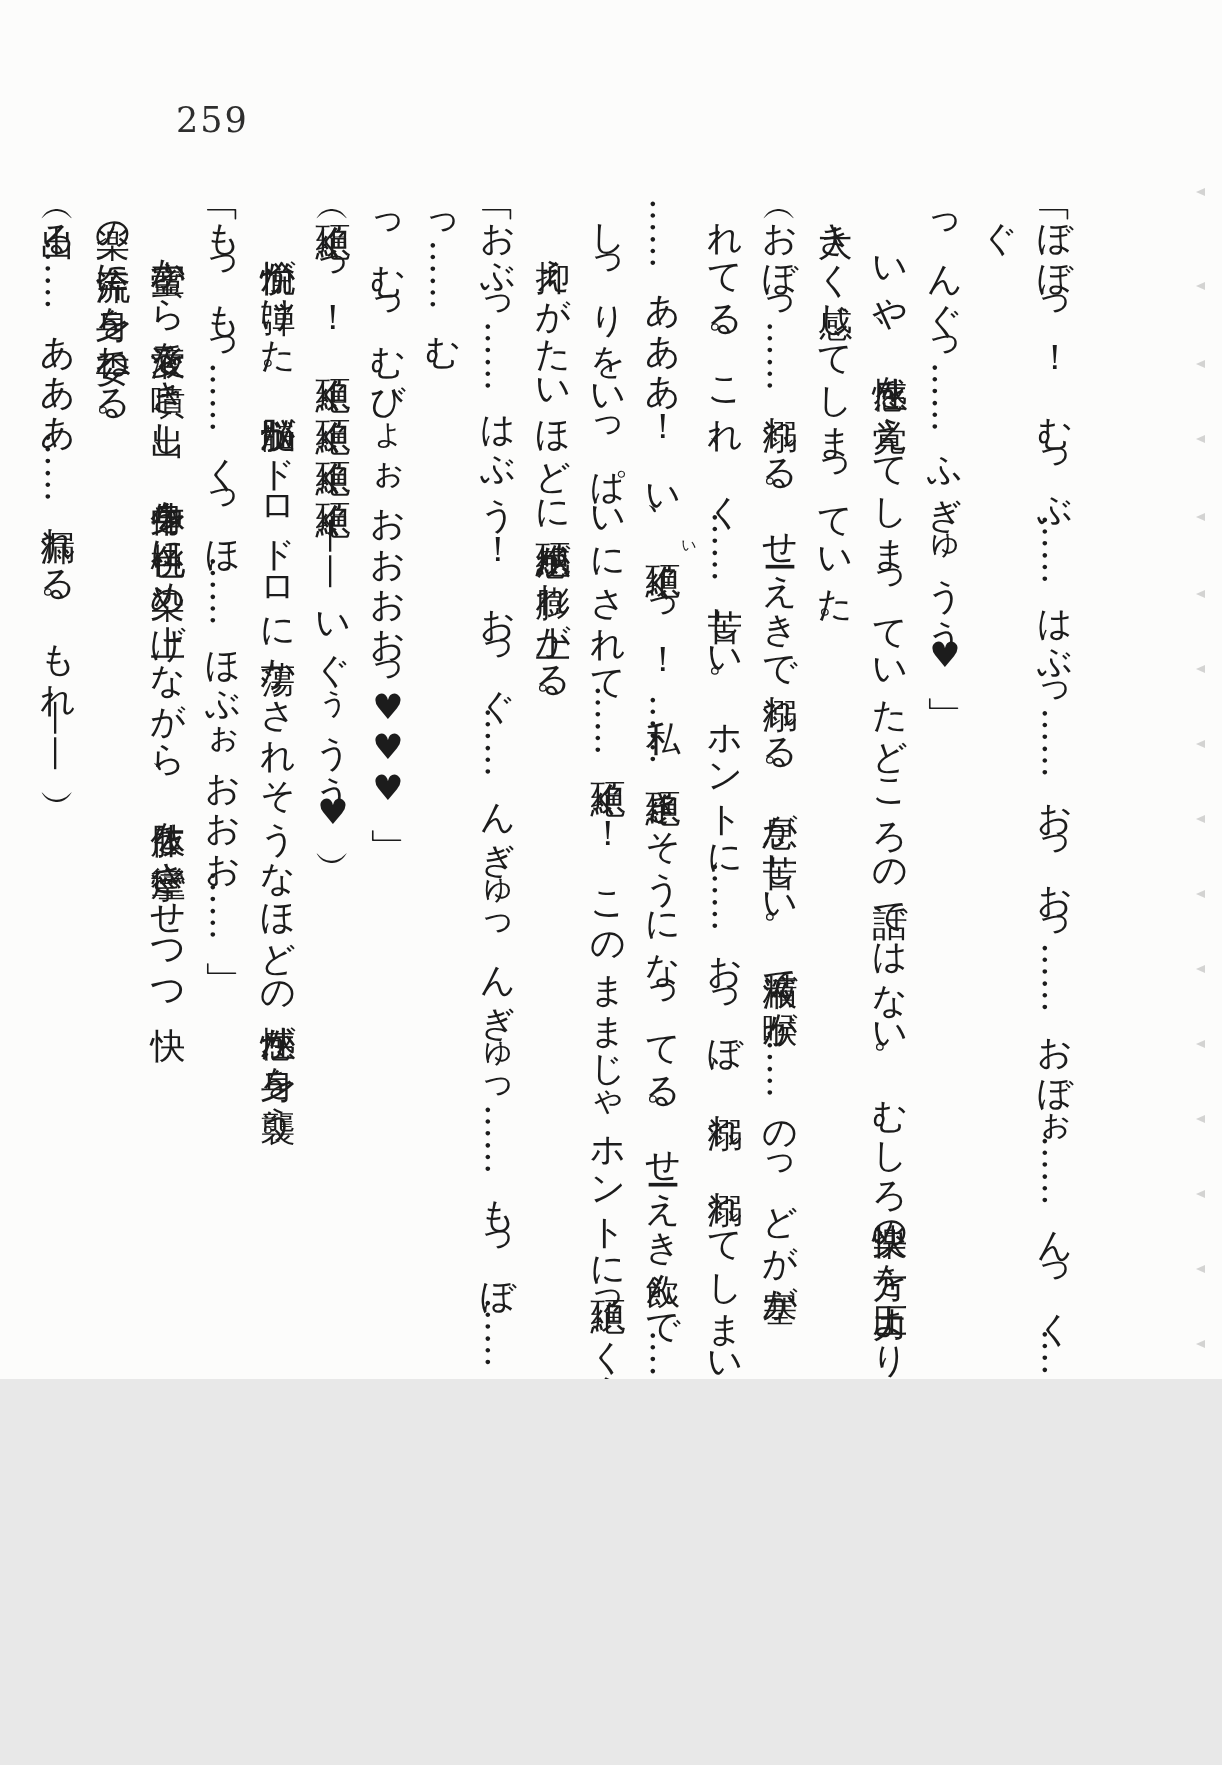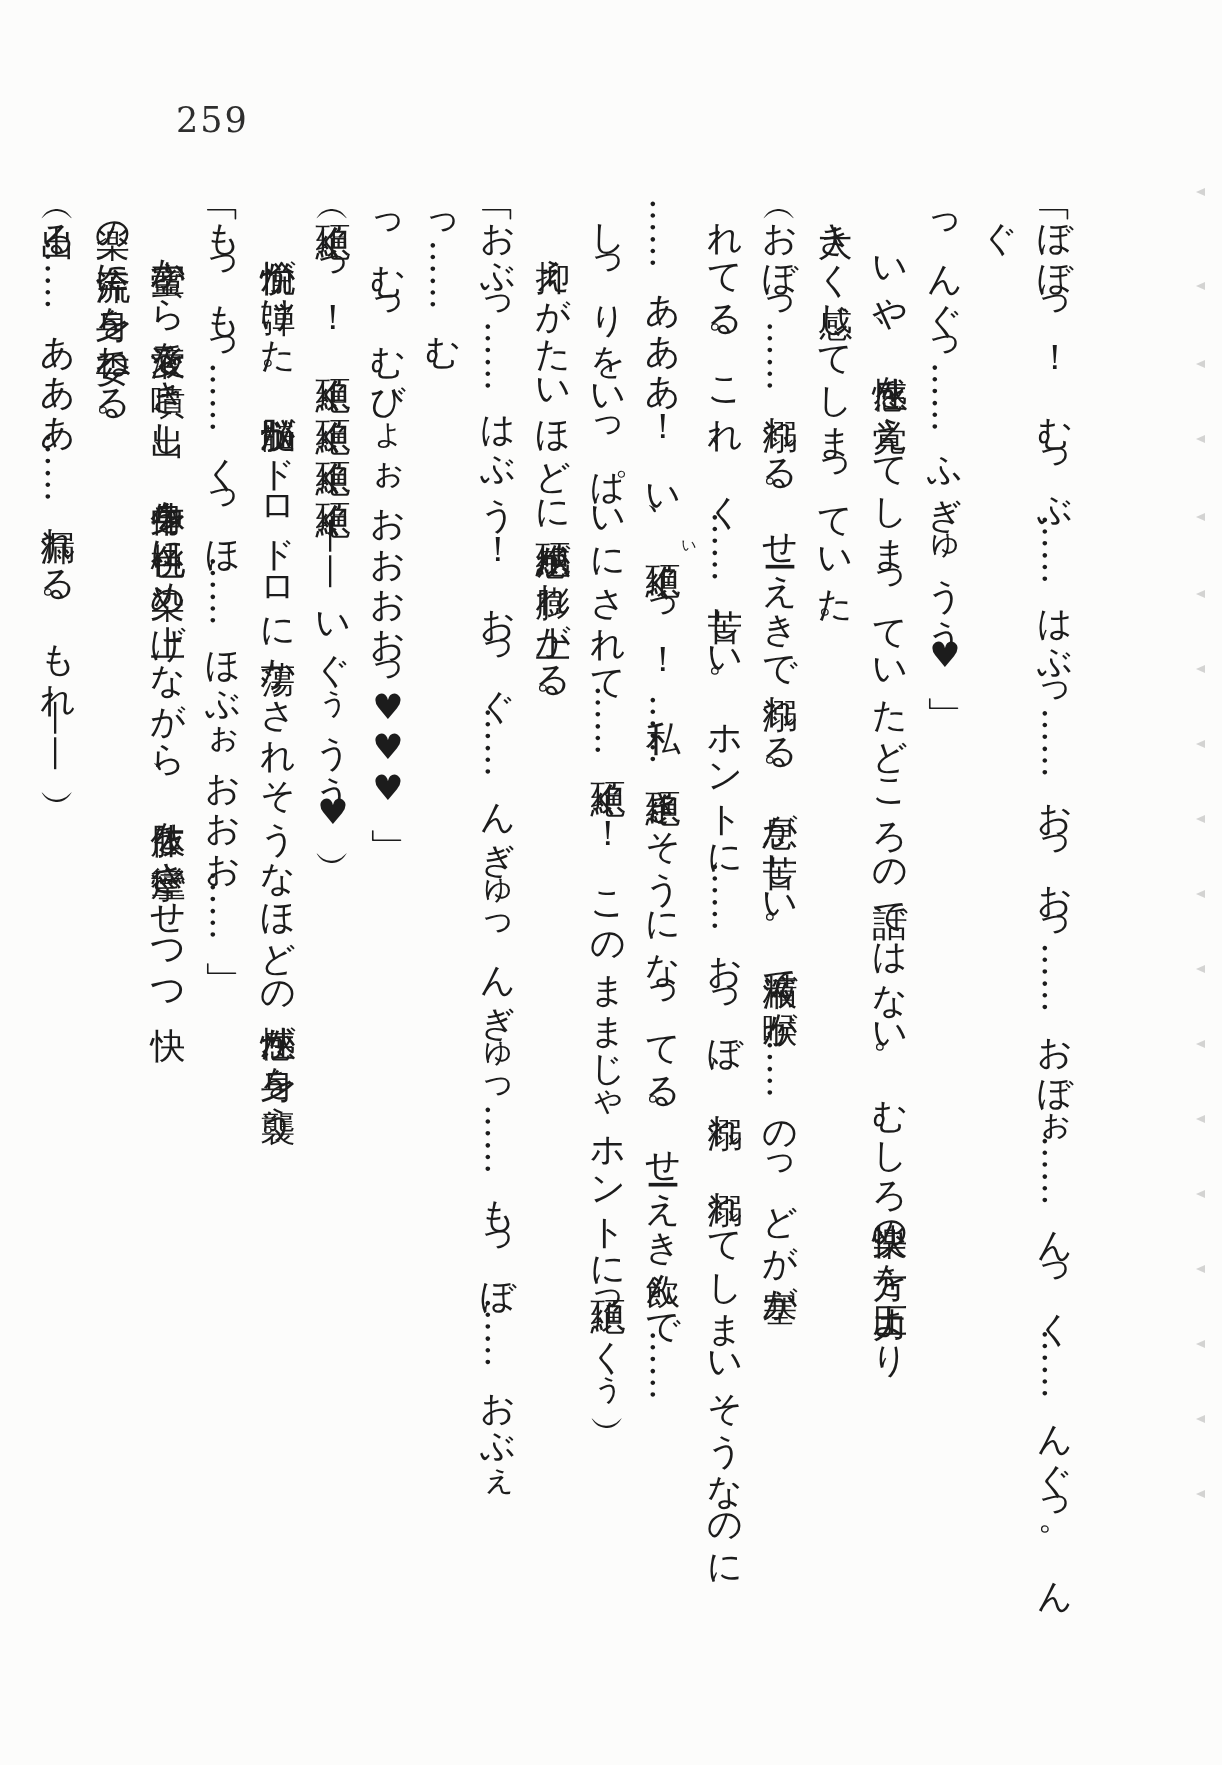--- a/index.html
+++ b/index.html
@@ -1,20 +1,20 @@
 <!DOCTYPE html>
 <html lang="ja"><head>
 <meta charset="utf-8">
 <title>Page 259</title>
 <style>
   html, body { margin: 0; padding: 0; background: #e8e8e8; }
   .page {
     position: relative;
     width: 1222px;
-    height: 1765px;
+    height: 1379px;
     margin: 0 auto;
     background: #fcfcfb;
     overflow: hidden;
     font-family: "DejaVu Serif", "Liberation Serif", serif;
   }
   .page-number {
     position: absolute;
     left: 176px;
     top: 100px;
     font-size: 35px;

